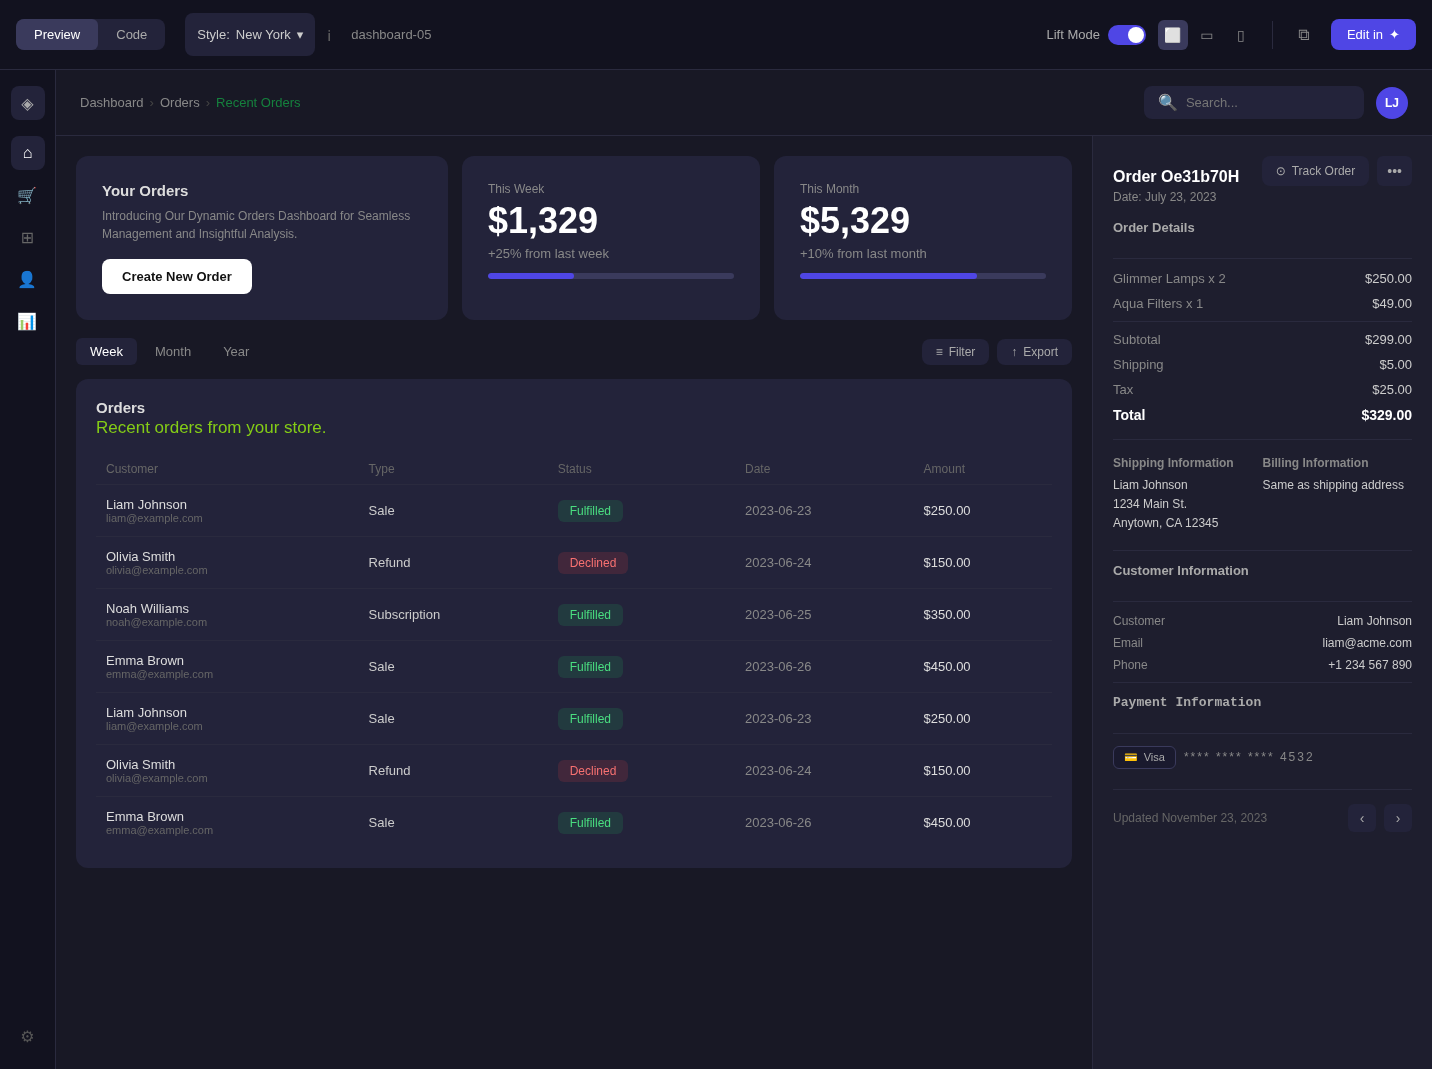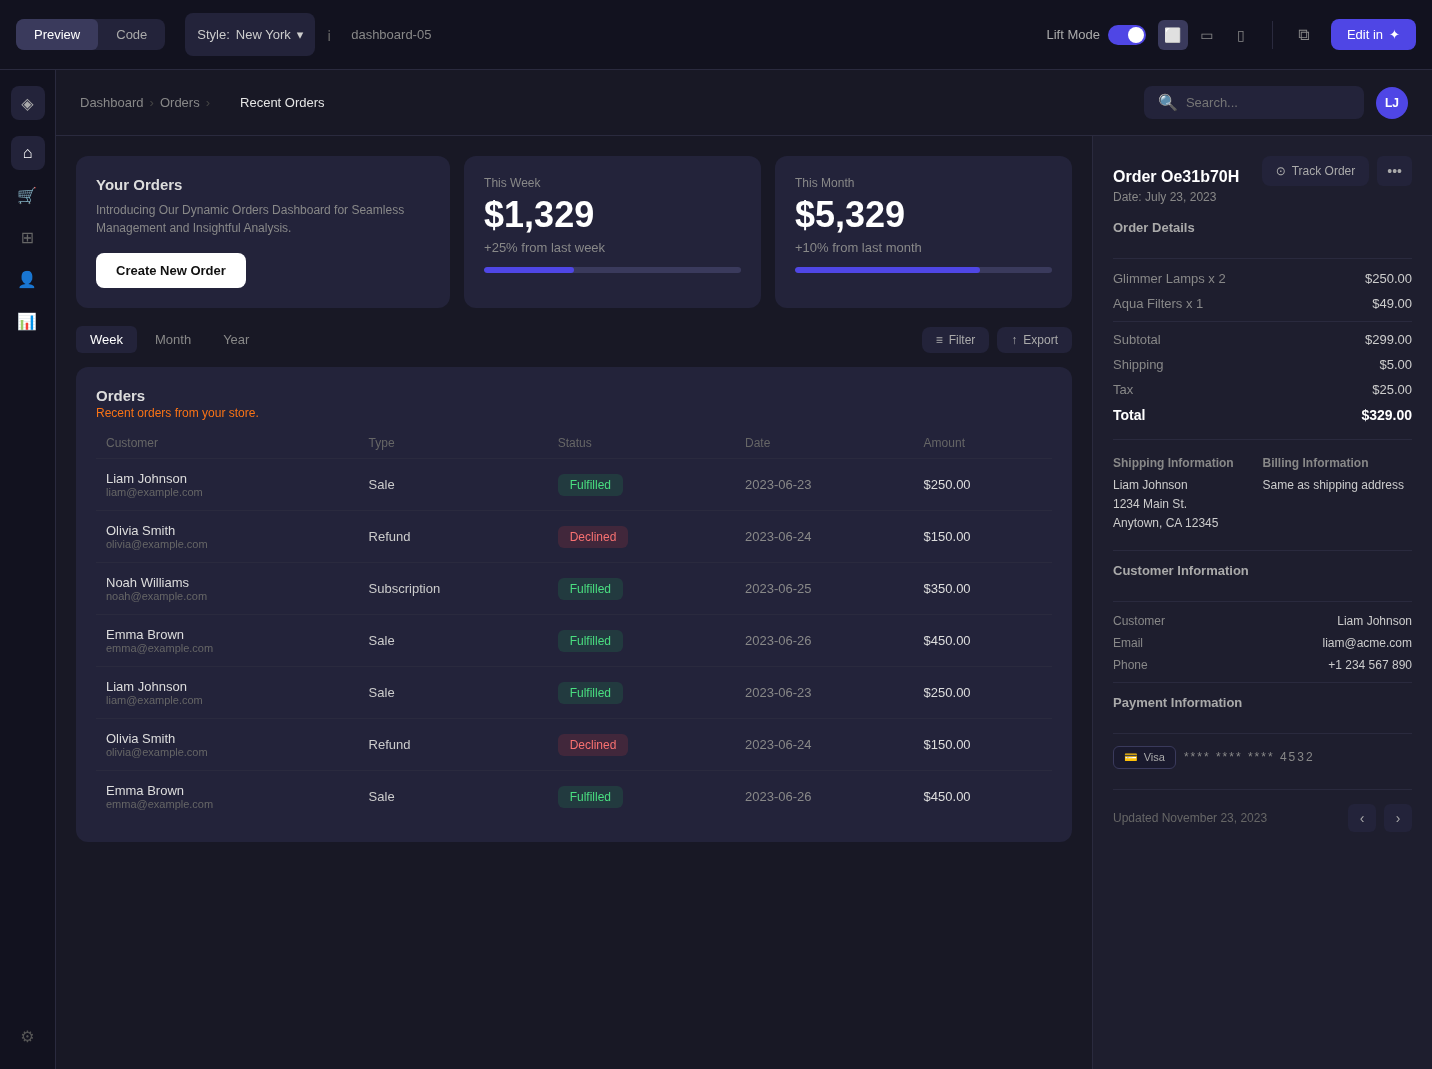--- a/index.html
+++ b/index.html
@@ -35,34 +35,34 @@
     .sidebar-bottom { margin-top: auto; }
     .sidebar-settings { width: 34px; height: 34px; display: flex; align-items: center; justify-content: center; border-radius: 8px; cursor: pointer; color: #555; font-size: 16px; }
 
     
     .content { flex: 1; background: #181825; display: flex; flex-direction: column; overflow: hidden; }
 
     
     .header-nav { display: flex; align-items: center; justify-content: space-between; padding: 16px 24px; background: #181825; border-bottom: 1px solid #2a2a3e; }
     .breadcrumb { display: flex; align-items: center; gap: 6px; font-size: 13px; color: #888; }
     .breadcrumb-sep { color: #444; }
-    .breadcrumb-current { color: #e5e5e5; margin-left: 24px; }
+    .breadcrumb-current { color: #15803d; }
     .header-right { display: flex; align-items: center; gap: 12px; }
     .search-bar { display: flex; align-items: center; gap: 8px; background: #23233a; border-radius: 8px; padding: 7px 14px; width: 220px; }
     .search-bar input { background: transparent; border: none; outline: none; color: #ccc; font-size: 13px; width: 100%; }
     .avatar { width: 32px; height: 32px; border-radius: 50%; background: #4f46e5; display: flex; align-items: center; justify-content: center; font-size: 12px; color: #fff; font-weight: 600; }
 
     
     .dashboard { flex: 1; display: flex; overflow: hidden; }
     .dashboard-left { flex: 1; padding: 20px; overflow-y: auto; }
     .dashboard-right { width: 340px; background: #1e1e2e; border-left: 1px solid #2a2a3e; overflow-y: auto; padding: 20px; }
 
     
     .cards-row { display: flex; gap: 14px; margin-bottom: 18px; }
-    .card { background: #23233a; border-radius: 12px; padding: 20px; flex: 1; }
+    .card { background: #23233a; border-radius: 12px; padding: 26px; flex: 1; }
     .card-welcome { flex: 1.3; }
     .card-title { font-size: 15px; font-weight: 600; color: #ddd; margin-bottom: 8px; }
     .card-subtitle { font-size: 12px; color: #888; line-height: 1.5; margin-bottom: 16px; }
     .card-label { font-size: 12px; color: #888; margin-bottom: 4px; }
     .card-amount { font-size: 36px; font-weight: 700; color: #fff; margin-bottom: 4px; }
     .card-change { font-size: 13px; color: #888; margin-bottom: 12px; }
     .progress-bar { height: 6px; background: #3a3a5c; border-radius: 3px; overflow: hidden; margin-top: 8px; }
     .progress-fill { height: 100%; border-radius: 3px; }
     .create-btn { background: #fff; color: #111; border: none; border-radius: 8px; padding: 10px 20px; font-size: 13px; font-weight: 600; cursor: pointer; }
 
@@ -70,21 +70,21 @@
     .time-tabs { display: flex; align-items: center; justify-content: space-between; margin-bottom: 14px; }
     .tabs { display: flex; gap: 4px; }
     .tab { padding: 6px 14px; border-radius: 6px; font-size: 13px; cursor: pointer; color: #888; }
     .tab.active { background: #23233a; color: #fff; }
     .tab-actions { display: flex; gap: 8px; }
     .tab-action-btn { display: flex; align-items: center; gap: 6px; background: #23233a; border: none; border-radius: 8px; padding: 6px 14px; font-size: 12px; color: #aaa; cursor: pointer; }
 
     
     .orders-card { background: #23233a; border-radius: 12px; padding: 20px; }
     .orders-title { font-size: 15px; font-weight: 600; color: #ddd; margin-bottom: 2px; }
-    .orders-subtitle { font-size: 12px; color: #f97316; margin-bottom: 8px; }
+    .orders-subtitle { font-size: 17px; color: #84cc16; margin-bottom: 16px; }
     .table { width: 100%; border-collapse: collapse; }
     .table th { text-align: left; font-size: 12px; color: #666; font-weight: 500; padding: 8px 10px; border-bottom: 1px solid #2a2a3e; }
     .table td { padding: 12px 10px; font-size: 13px; border-bottom: 1px solid #2a2a3e; }
     .table tr:last-child td { border-bottom: none; }
     .customer-name { color: #ddd; font-size: 13px; }
     .customer-email { color: #666; font-size: 11px; }
     .status-badge { padding: 4px 12px; border-radius: 6px; font-size: 12px; font-weight: 500; display: inline-block; }
     .status-fulfilled { background: rgba(34,197,94,0.15); color: #4ade80; }
     .status-declined { background: rgba(239,68,68,0.15); color: #f87171; }
     .amount-val { color: #ddd; font-weight: 500; }
@@ -401,21 +401,21 @@
         <div class="cust-row">
           <span class="cust-label">Email</span>
           <span class="cust-val">liam@acme.com</span>
         </div>
         <div class="cust-row">
           <span class="cust-label">Phone</span>
           <span class="cust-val">+1 234 567 890</span>
         </div>
 
         <div class="divider"></div>
-        <div class="section-title" style="margin-top:12px;">Payment Information</div>
+        <div class="section-title" style="margin-top:12px;font-family:Liberation Mono, monospace;">Payment Information</div>
         <div class="payment-row">
           <div class="visa-badge">
             <span>💳</span>
             <span>Visa</span>
           </div>
           <span class="card-dots">**** **** **** 4532</span>
         </div>
 
         <div class="panel-footer">
           <span>Updated November 23, 2023</span>

